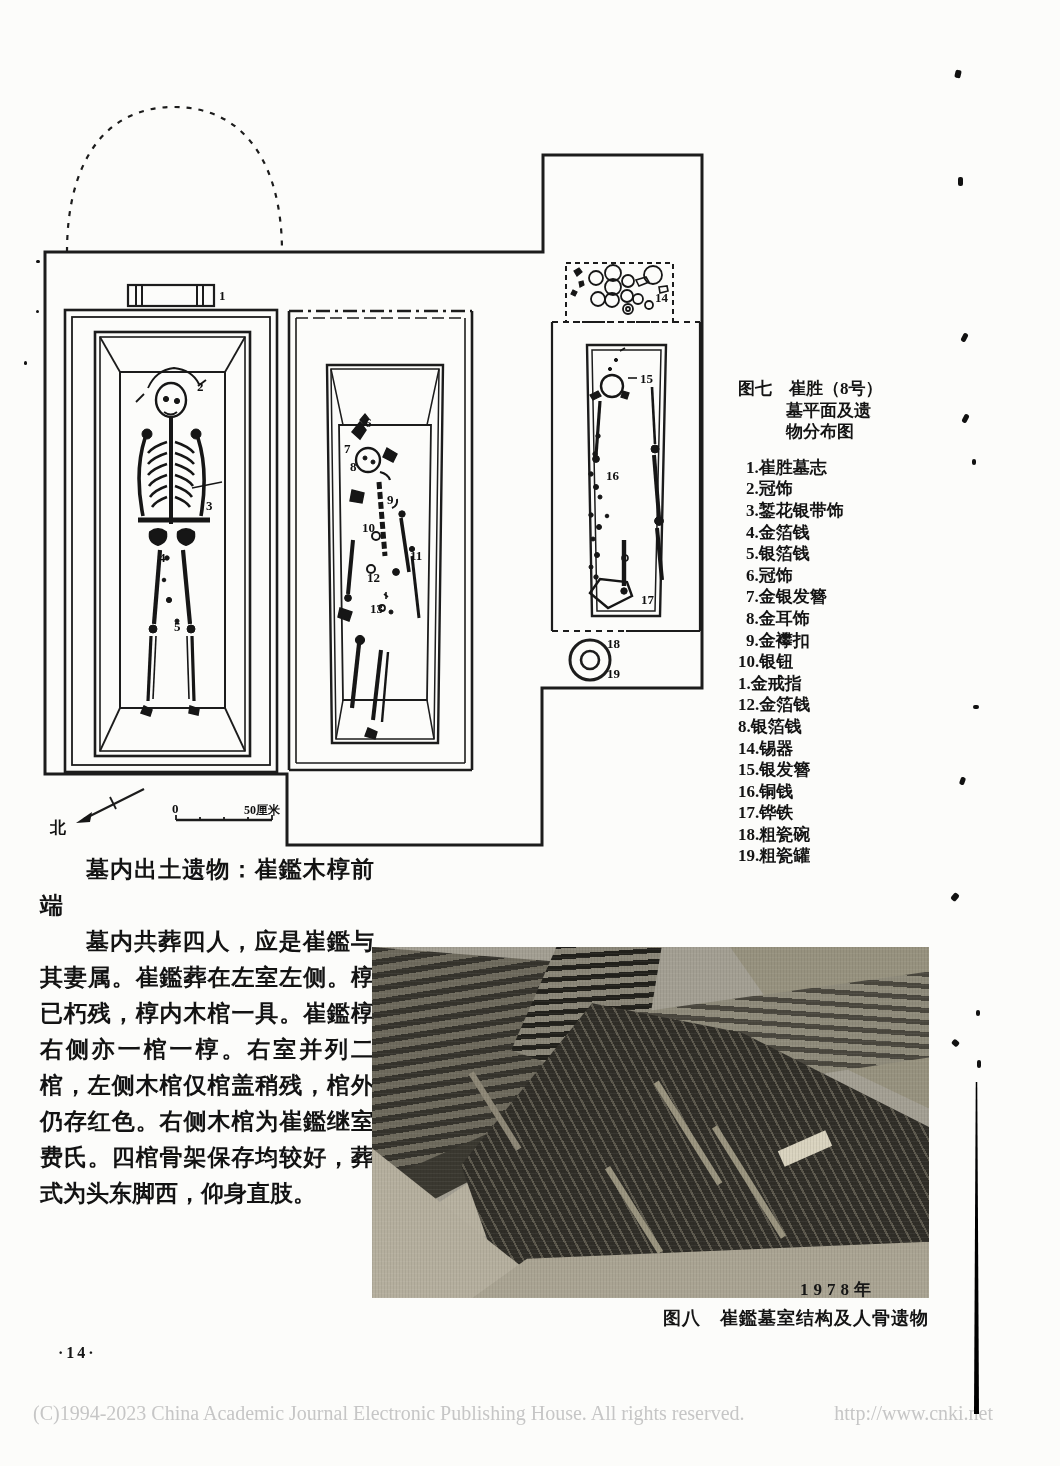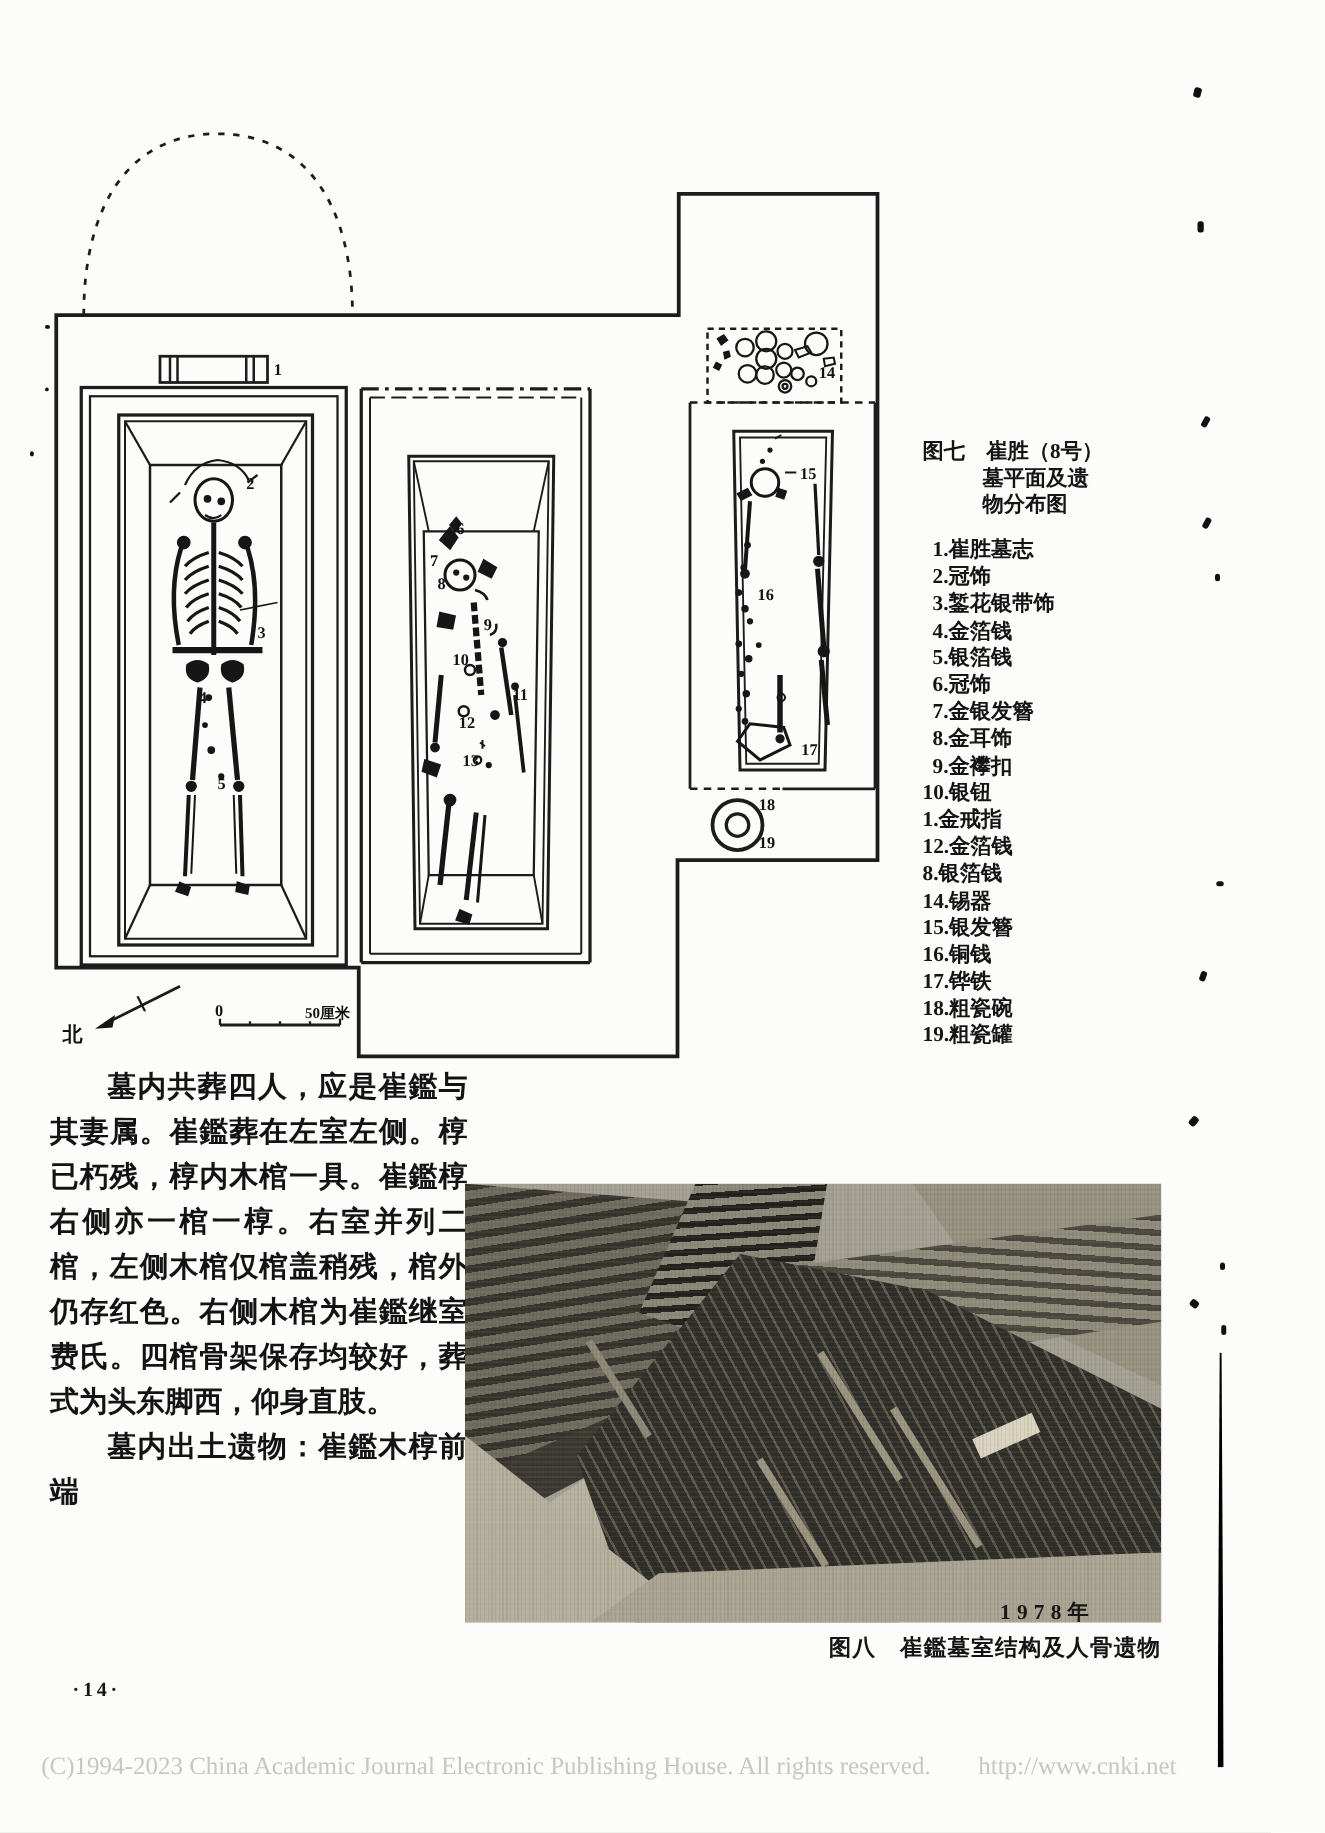--- a/index.html
+++ b/index.html
@@ -9,21 +9,21 @@
     font-family:"Liberation Serif","DejaVu Serif",serif;color:#161616;
   }
   
   .plan-wrap{position:absolute;left:40px;top:88px;width:680px;height:770px;}
   svg .ln{stroke:#1c1c1c;fill:none;}
   svg text.num{font-family:"Liberation Serif",serif;font-size:13px;font-weight:bold;fill:#111;}
   svg text.cjk{font-family:"Liberation Serif",serif;font-weight:bold;fill:#111;}
   
   .fig7{position:absolute;left:738px;top:350px;width:240px;
         font-weight:bold;font-size:17px;line-height:21.6px;color:#141414;}
-  .fig7 .t1{white-space:nowrap;}
+  .fig7 .t1{white-space:nowrap;margin-top:28px;}
   .fig7 .t2{padding-left:48px;}
   .fig7 .lg{margin-top:14px;}
   .fig7 .lg-item{white-space:nowrap;}
   .fig7 .lg-item.one{padding-left:8px;}
   
   .bodytext{position:absolute;left:40px;top:852px;width:334px;
             font-size:23px;line-height:36px;font-weight:bold;text-align:justify;
             text-justify:inter-ideograph;color:#131313;}
   .bodytext p{margin:0;}
   .bodytext p.ind{text-indent:2em;}
@@ -61,21 +61,21 @@
       clip-path:polygon(0 100%,12% 30%,100% 0,100% 100%);}
   .p-grain{left:0;top:0;width:100%;height:100%;
       background:repeating-linear-gradient(90deg,rgba(25,22,15,.07) 0 1px,rgba(0,0,0,0) 1px 3px),
                  repeating-linear-gradient(0deg,rgba(255,255,250,.05) 0 1px,rgba(0,0,0,0) 1px 4px);}
   
   .cap8{position:absolute;left:372px;top:1306px;width:557px;text-align:right;
         font-size:18px;font-weight:bold;letter-spacing:1px;color:#141414;}
   .pagenum{position:absolute;left:58px;top:1344px;font-size:16px;font-weight:bold;letter-spacing:3px;}
   .year{position:absolute;left:800px;top:1278px;font-size:17px;font-weight:bold;letter-spacing:5px;}
   .copyright{position:absolute;left:33px;top:1402px;width:960px;display:flex;
-        justify-content:flex-start;font-size:20px;color:#c6c6c6;font-weight:normal;gap:38px;}
+        justify-content:space-between;font-size:20px;color:#c6c6c6;font-weight:normal;}
   
   .speck{position:absolute;background:#111;border-radius:2px;}
   .bar{position:absolute;left:974px;top:1082px;width:5px;height:332px;background:#000;
        clip-path:polygon(35% 0,65% 0,100% 100%,0 100%);}
 </style>
 </head>
 <body>
 
 <div class="page">
 
@@ -340,22 +340,22 @@
         <div class="lg-item">14.锡器</div>
         <div class="lg-item">15.银发簪</div>
         <div class="lg-item">16.铜钱</div>
         <div class="lg-item">17.铧铁</div>
         <div class="lg-item">18.粗瓷碗</div>
         <div class="lg-item">19.粗瓷罐</div>
       </div>
   </div>
 
   <div class="bodytext">
+    <p class="ind">墓内出土遗物：崔鑑木椁前端</p>
     <p class="ind">墓内共葬四人，应是崔鑑与其妻属。崔鑑葬在左室左侧。椁已朽残，椁内木棺一具。崔鑑椁右侧亦一棺一椁。右室并列二棺，左侧木棺仅棺盖稍残，棺外仍存红色。右侧木棺为崔鑑继室费氏。四棺骨架保存均较好，葬式为头东脚西，仰身直肢。</p>
-    <p class="ind">墓内出土遗物：崔鑑木椁前端</p>
   </div>
 
   <div class="photo">
     <div class="p-topright"></div>
     <div class="p-pitL"></div>
     <div class="p-brickTL"></div>
     <div class="p-brickTop"></div>
     <div class="p-wallR"></div>
     <div class="p-walk"></div>
     <div class="p-pitMain"></div>

